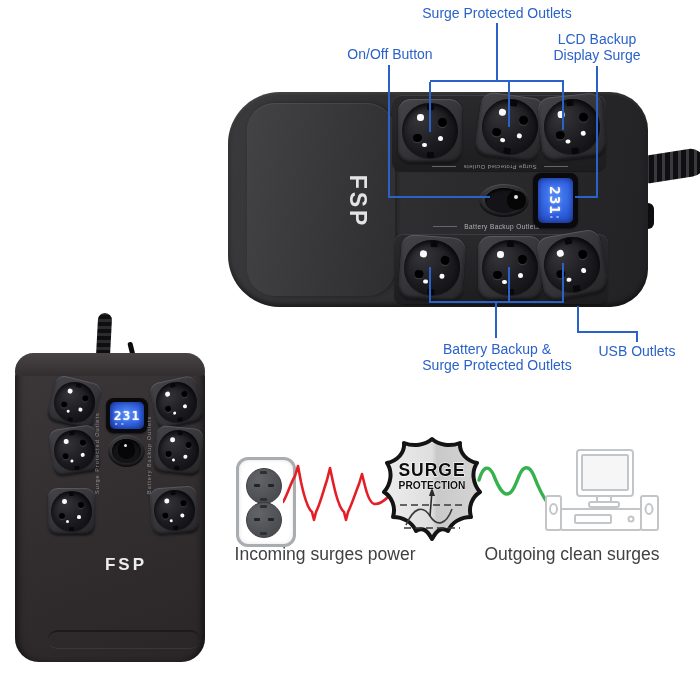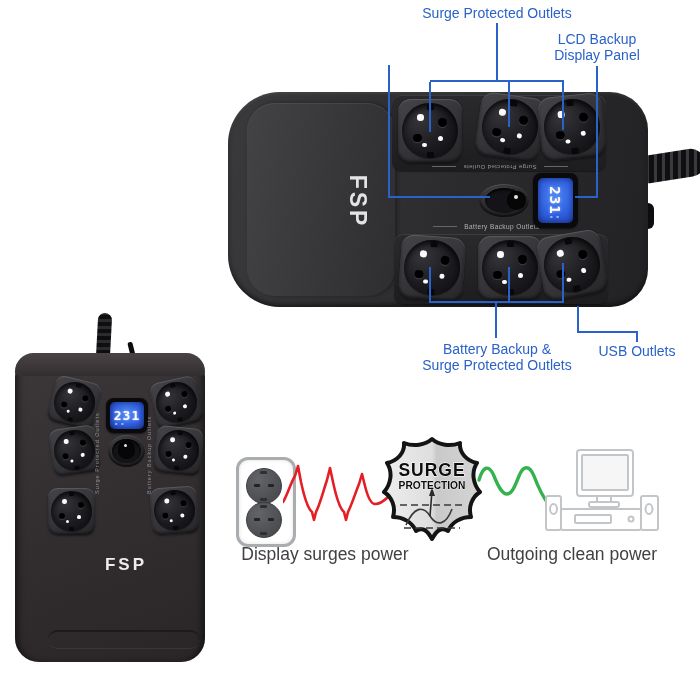--- a/index.html
+++ b/index.html
@@ -96,23 +96,24 @@
   .socket .cl1{top:2px;} .socket .cl2{bottom:2px;}
   .caption{position:absolute;width:200px;text-align:center;color:#414144;
       font:400 17.5px "Liberation Sans",sans-serif;}
 </style>
 </head>
 <body>
 
 <div id="stage">
 
   <div class="lbl" style="left:377px;top:6px;width:240px;">Surge Protected Outlets</div>
+  <div class="lbl" style="left:325px;top:47px;width:130px;">On/Off Button</div>
   <div class="lbl" style="left:536px;top:32px;width:122px;">
     <span>LCD Backup</span><br>
-    <span>Display Panel</span>
+    <span>Display Surge</span>
   </div>
   <div class="lbl" style="left:377px;top:342px;width:240px;">
     <span>Battery Backup &amp;</span><br>
     <span>Surge Protected Outlets</span>
   </div>
   <div class="lbl" style="left:576px;top:344px;width:122px;">USB Outlets</div>
 
   <div class="line" style="left:496px;top:23px;width:2px;height:57px;z-index:5;"></div>
   <div class="line" style="left:430px;top:80px;width:134px;height:2px;z-index:5;"></div>
   <div class="line" style="left:429px;top:82px;width:2px;height:50px;z-index:5;"></div>
@@ -373,16 +374,16 @@
       <rect x="20" y="63" width="80" height="21" rx="2"></rect>
       <rect x="34" y="69" width="36" height="8" rx="1"></rect>
       <circle cx="90" cy="73" r="2.5"></circle>
       <rect x="5" y="50" width="15" height="34" rx="2"></rect>
       <ellipse cx="12.5" cy="63" rx="3.5" ry="5"></ellipse>
       <rect x="100" y="50" width="17" height="34" rx="2"></rect>
       <ellipse cx="108" cy="63" rx="3.5" ry="5"></ellipse>
     </g>
   </svg>
 
-  <div class="caption" style="left:225px;top:544px;">Display surges power</div>
-  <div class="caption" style="left:472px;top:544px;">Outgoing clean power</div>
+  <div class="caption" style="left:225px;top:544px;">Incoming surges power</div>
+  <div class="caption" style="left:472px;top:544px;">Outgoing clean surges</div>
 
 </div>
 
 </body></html>

